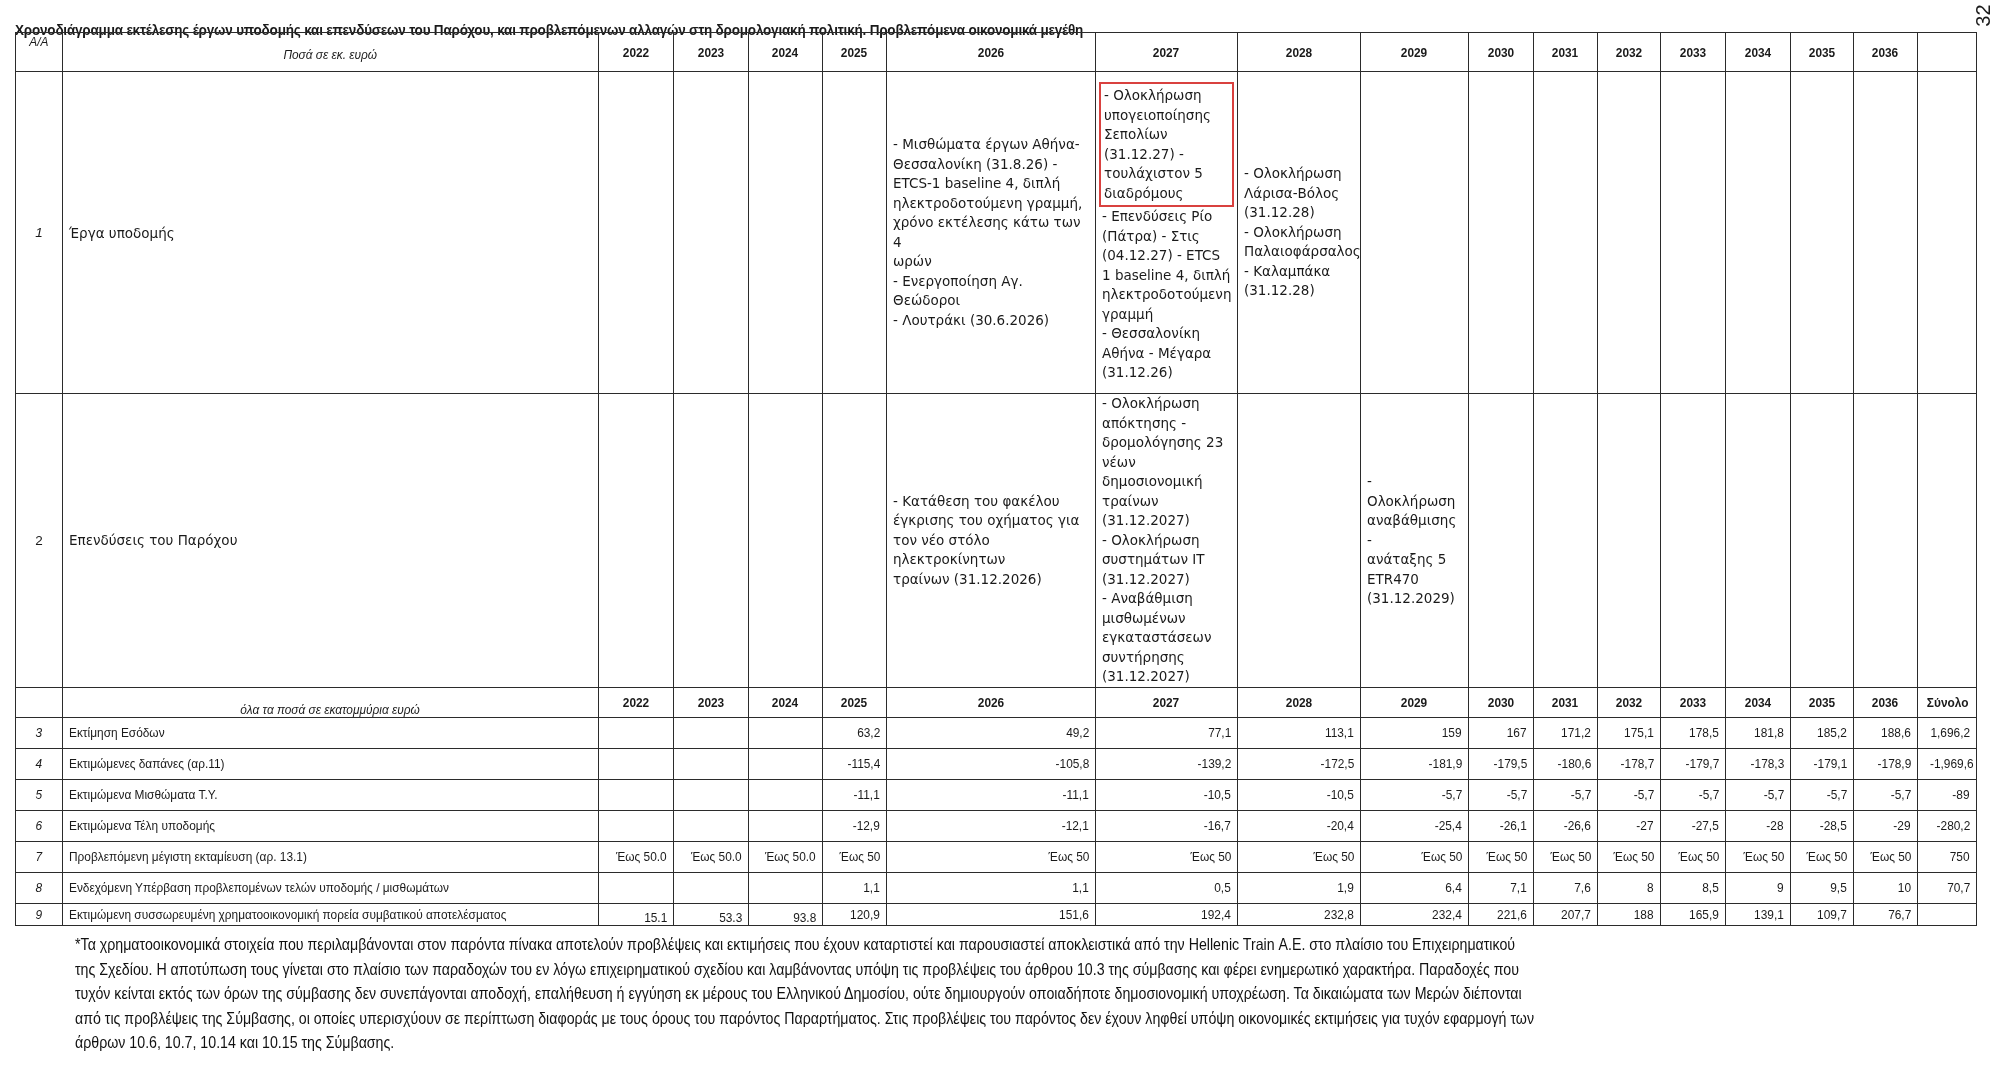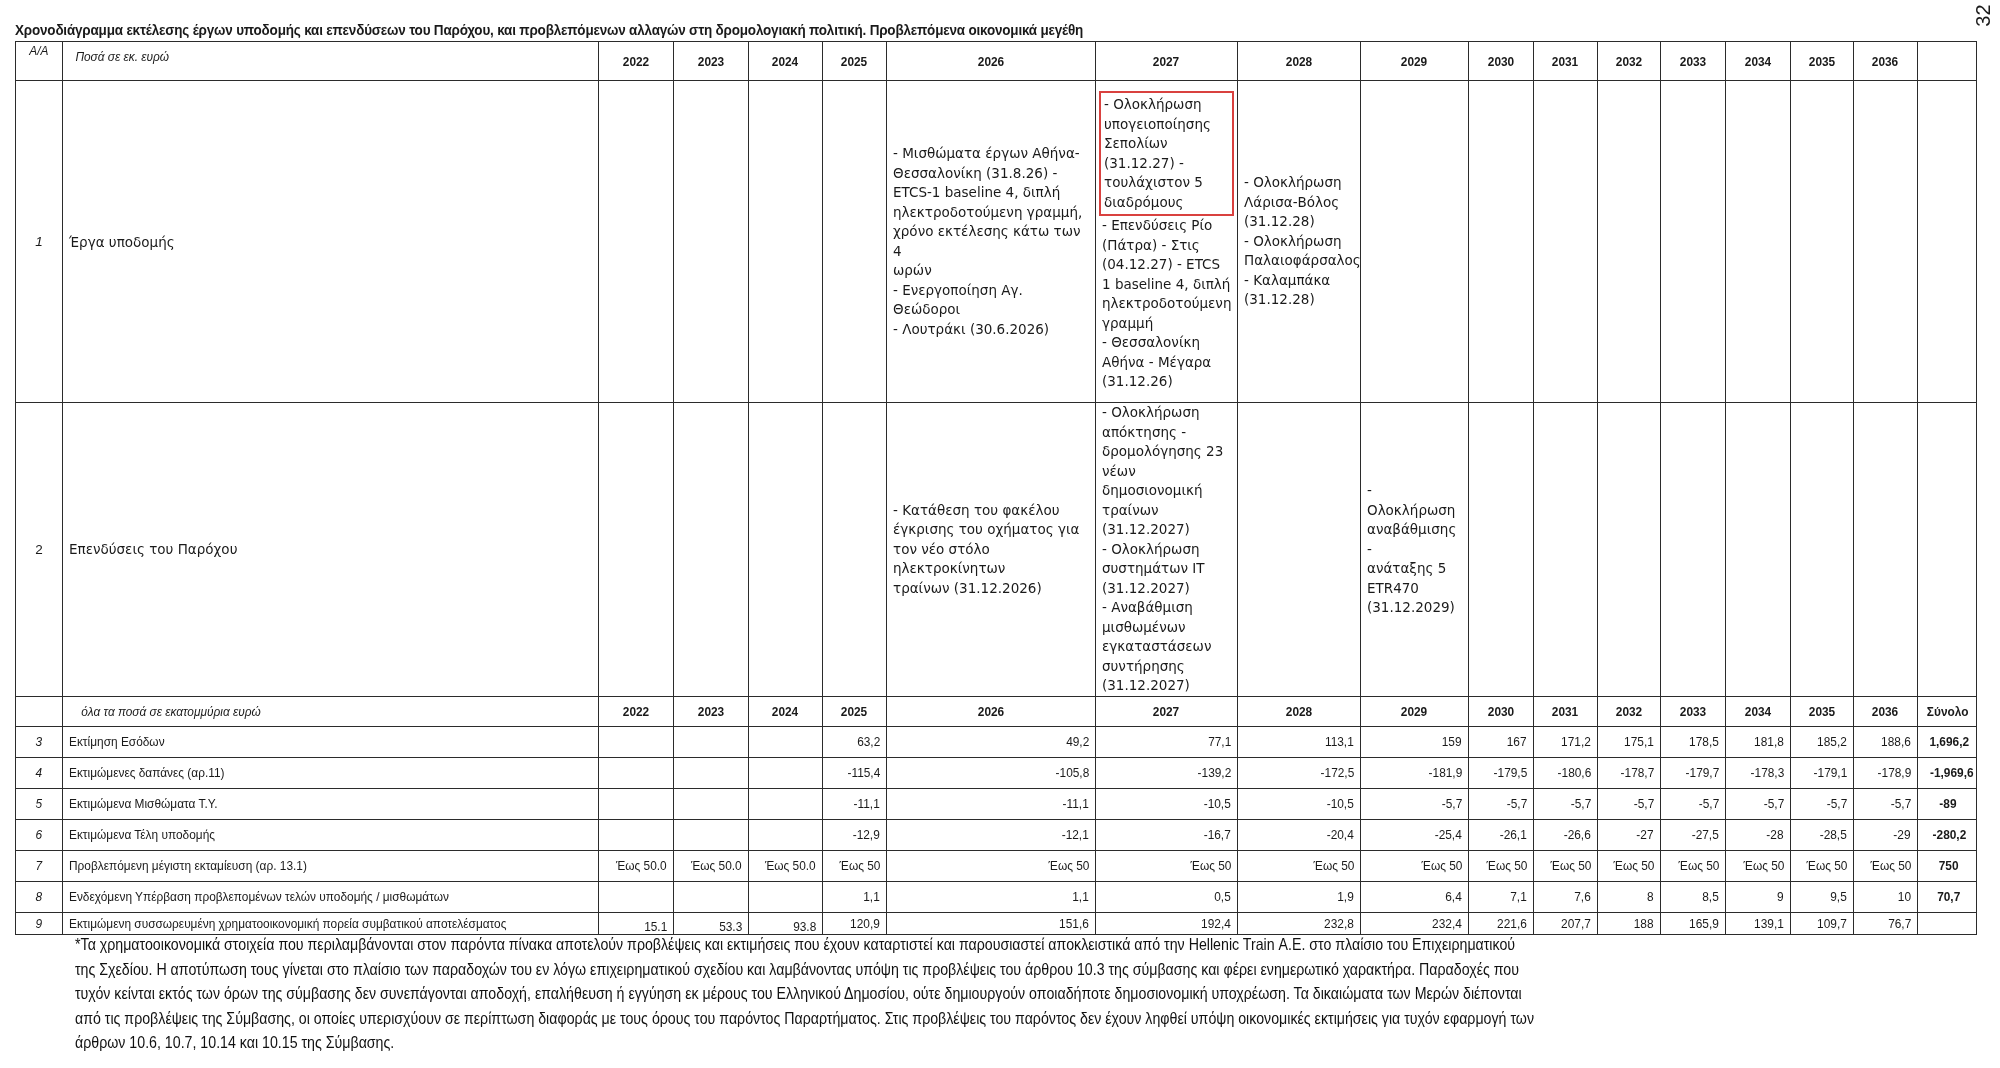--- a/index.html
+++ b/index.html
@@ -1,26 +1,26 @@
 <!DOCTYPE html>
 <html><head>
 <meta charset="utf-8">
 <style>
   html, body { margin: 0; padding: 0; background: #ffffff; }
   body { width: 2000px; height: 1068px; position: relative; overflow: hidden; font-family: "Liberation Sans", sans-serif; color: #1a1a1a; }
   .page-num { position: absolute; left: 1968px; top: 4px; font-size: 20px; transform: rotate(-90deg); transform-origin: center; width: 30px; text-align: center; font-family: "Liberation Sans", sans-serif; }
   .title { position: absolute; left: 15px; top: 22px; font-size: 14.5px; font-weight: bold; font-family: "Liberation Sans", sans-serif; letter-spacing: -0.2px; transform: scaleX(0.93); transform-origin: left; white-space: nowrap; }
-  table.main { position: absolute; left: 15px; top: 41px; border-collapse: collapse; table-layout: fixed; width: 1961px; }
+  table.main { position: absolute; left: 15px; top: 32px; border-collapse: collapse; table-layout: fixed; width: 1961px; }
   table.main td { border: 1.6px solid #2b2b2b; padding: 0 6px; font-size: 13.5px; vertical-align: middle; overflow: hidden; }
   .narrow { font-family: "Liberation Sans", sans-serif; transform: scaleX(0.88); display: inline-block; }
   .hdr td { font-weight: bold; font-size: 14px; text-align: center; vertical-align: bottom; padding-bottom: 2px; }
-  .hdr td.hlabel { font-weight: normal; font-style: italic; text-align: left; vertical-align: top; padding-top: 7px; }
+  .hdr td.hlabel { font-weight: normal; font-style: italic; text-align: center; vertical-align: top; padding-top: 14px; }
   .hdr td.haa { font-weight: normal; font-style: italic; text-align: center; vertical-align: top; padding-top: 1px; }
   td.num { text-align: right; white-space: nowrap; }
-  td.bold { font-weight: bold; text-align: center; }
+  td.bold { font-weight: normal; }
   td.aa { text-align: center; font-style: italic; font-size: 14px; }
   td.aa2 { text-align: center; font-size: 14px; }
   td.label { text-align: left; }
   .milestone { font-family: "DejaVu Sans", sans-serif; font-size: 12.5px; line-height: 19.5px; text-align: left; vertical-align: middle; padding: 0 5px; }
   .milestone span.line { display: block; }
   .redbox { border: 2px solid #d9413f; margin: -4px -3px 0 -3px; padding: 2px 3px; }
   .label-soft { font-family: "DejaVu Sans", sans-serif; font-size: 12.5px; }
   .footnote { position: absolute; left: 75px; top: 932px; width: 1880px; font-size: 16.5px; line-height: 24.5px; font-family: "Liberation Sans", sans-serif; color: #111; transform: scaleX(0.86); transform-origin: left; width: 2190px; }
 </style>
 </head>

